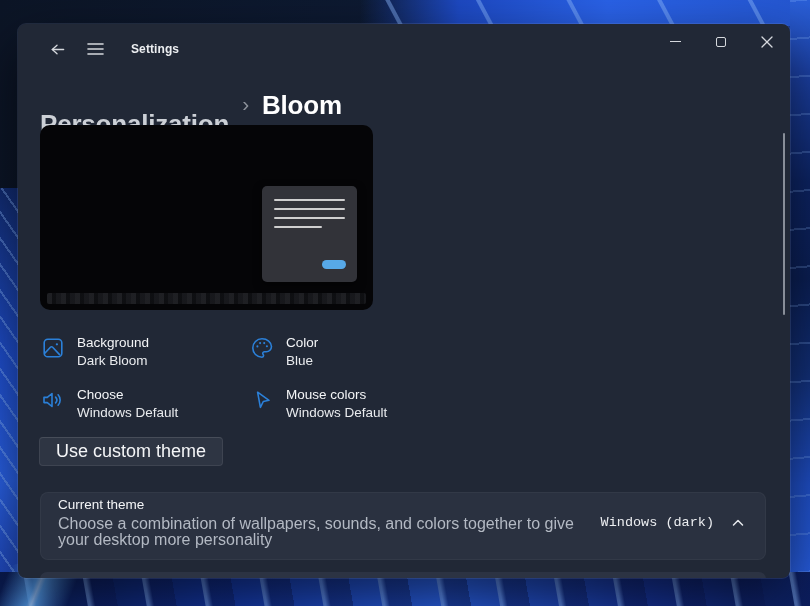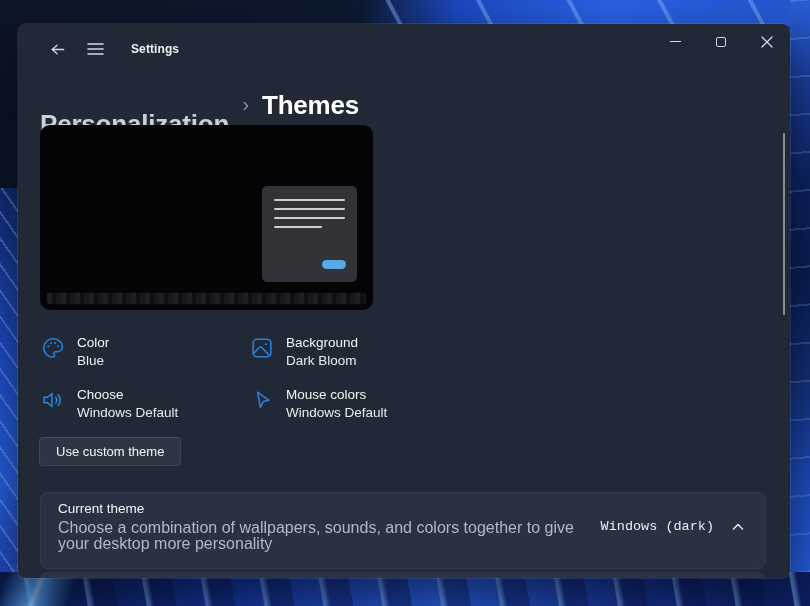--- a/index.html
+++ b/index.html
@@ -84,24 +84,24 @@
     grid-template-columns:209px auto; row-gap:16px; }
   .item { display:flex; gap:12px; align-items:flex-start; }
   .item-icon { width:24px; height:24px; color:var(--accent,#2b80d9); margin-top:2px; flex:0 0 auto; }
   .item-label { font-size:13.5px; color:var(--text-primary,#f4f5f7); line-height:18px; }
   .item-value { font-size:13.5px; color:#e9ebee; line-height:18px; }
 
   
   .custom-btn { position:absolute; left:21px; top:413px; height:29px; padding:0 16px;
     background:var(--button-bg,#2e3543); color:var(--text-primary,#f4f5f7);
     border:1px solid rgba(255,255,255,.08); border-top-color:rgba(255,255,255,.12);
-    border-radius:4px; font-size:13px; font-family:inherit; display:flex; align-items:center; }
-
-  
-  .ct-card { position:absolute; left:22px; top:468px; width:726px; height:77px;
+    border-radius:4px; font-size:18px; font-family:inherit; display:flex; align-items:center; }
+
+  
+  .ct-card { position:absolute; left:22px; top:468px; width:726px; height:68px;
     background:var(--card-bg,#2a3140); border:1px solid rgba(255,255,255,.04); border-radius:8px;
     display:flex; align-items:center; justify-content:space-between; padding:0 21px 8px 17px; }
   .ct-title { font-size:13.5px; color:var(--text-primary,#f4f5f7); margin-bottom:4px; }
   .ct-desc { font-size:16px; color:var(--text-secondary,#b3b9c3); line-height:16px; max-width:532px; }
   .ct-right { display:flex; align-items:center; gap:18px; }
   .ct-value { font-size:13.5px; color:#eceef1; white-space:nowrap;font-family:Liberation Mono, monospace; }
   .chevron { width:12px; height:9px; color:#e6e8ec; }
 
   .next-card-sliver { position:absolute; left:22px; top:548px; width:726px; height:7px;
     background:var(--card-sliver-bg,#2c3343); border-radius:7px 7px 0 0; }
@@ -149,64 +149,64 @@
           <path d="M1 1l10 10"></path>
             <path d="M11 1L1 11"></path>
         </svg>
       </div>
     </div>
   </div>
 
   <div class="breadcrumb">
     <span class="bc-parent">Personalization</span>
     <span class="bc-sep">›</span>
-    <span class="bc-current">Themes</span>
+    <span class="bc-current">Bloom</span>
   </div>
 
   <div class="preview-card">
     <div class="mini-window">
       <div class="mini-line" style="top:13px; width:71px;"></div>
       <div class="mini-line" style="top:22px; width:71px;"></div>
       <div class="mini-line" style="top:31px; width:71px;"></div>
       <div class="mini-line" style="top:40px; width:48px;"></div>
       <div class="mini-btn"></div>
     </div>
     <div class="mini-taskbar"></div>
   </div>
 
   <div class="items-grid">
 
     <div class="item">
       <svg class="item-icon" viewBox="0 0 24 24" fill="none" stroke="currentColor" stroke-width="1.6" stroke-linecap="round" stroke-linejoin="round">
+        <rect x="3.2" y="3.2" width="17.6" height="17.6" rx="3.6"></rect>
+        <path d="M3.8 17.2l5.6-6c.6-.65 1.65-.65 2.25 0l6.9 7.4"></path>
+        <circle cx="15.9" cy="8.3" r="1.15" fill="currentColor" stroke="none"></circle>
+      </svg>
+      <div>
+        <div class="item-label">Background</div>
+        <div class="item-value">Dark Bloom</div>
+      </div>
+    </div>
+
+    <div class="item">
+      <svg class="item-icon" viewBox="0 0 24 24" fill="none" stroke="currentColor" stroke-width="1.6" stroke-linecap="round" stroke-linejoin="round">
         <path d="M12 2.8c-5.1 0-9.2 4.1-9.2 9.2s4.1 9.2 9.2 9.2c.9 0 1.6-.73 1.6-1.62 0-.42-.16-.8-.43-1.09-.26-.29-.42-.67-.42-1.08 0-.9.73-1.62 1.63-1.62h1.92c2.85 0 5.17-2.32 5.17-5.17C21.47 6.1 17.2 2.8 12 2.8z"></path>
         <circle cx="7.4" cy="10.4" r="1.05" fill="currentColor" stroke="none"></circle>
         <circle cx="10.1" cy="7.1" r="1.05" fill="currentColor" stroke="none"></circle>
         <circle cx="14.2" cy="7.1" r="1.05" fill="currentColor" stroke="none"></circle>
         <circle cx="16.9" cy="10.2" r="1.05" fill="currentColor" stroke="none"></circle>
       </svg>
       <div>
         <div class="item-label">Color</div>
         <div class="item-value">Blue</div>
       </div>
     </div>
 
     <div class="item">
       <svg class="item-icon" viewBox="0 0 24 24" fill="none" stroke="currentColor" stroke-width="1.6" stroke-linecap="round" stroke-linejoin="round">
-        <rect x="3.2" y="3.2" width="17.6" height="17.6" rx="3.6"></rect>
-        <path d="M3.8 17.2l5.6-6c.6-.65 1.65-.65 2.25 0l6.9 7.4"></path>
-        <circle cx="15.9" cy="8.3" r="1.15" fill="currentColor" stroke="none"></circle>
-      </svg>
-      <div>
-        <div class="item-label">Background</div>
-        <div class="item-value">Dark Bloom</div>
-      </div>
-    </div>
-
-    <div class="item">
-      <svg class="item-icon" viewBox="0 0 24 24" fill="none" stroke="currentColor" stroke-width="1.6" stroke-linecap="round" stroke-linejoin="round">
         <path d="M3 9.4v5.2h3.3l4.7 3.9V5.5L6.3 9.4H3z"></path>
         <path d="M14.6 9.1a4.3 4.3 0 0 1 0 5.8"></path>
         <path d="M17.1 6.8a7.6 7.6 0 0 1 0 10.4"></path>
       </svg>
       <div>
         <div class="item-label">Choose</div>
         <div class="item-value">Windows Default</div>
       </div>
     </div>
 

